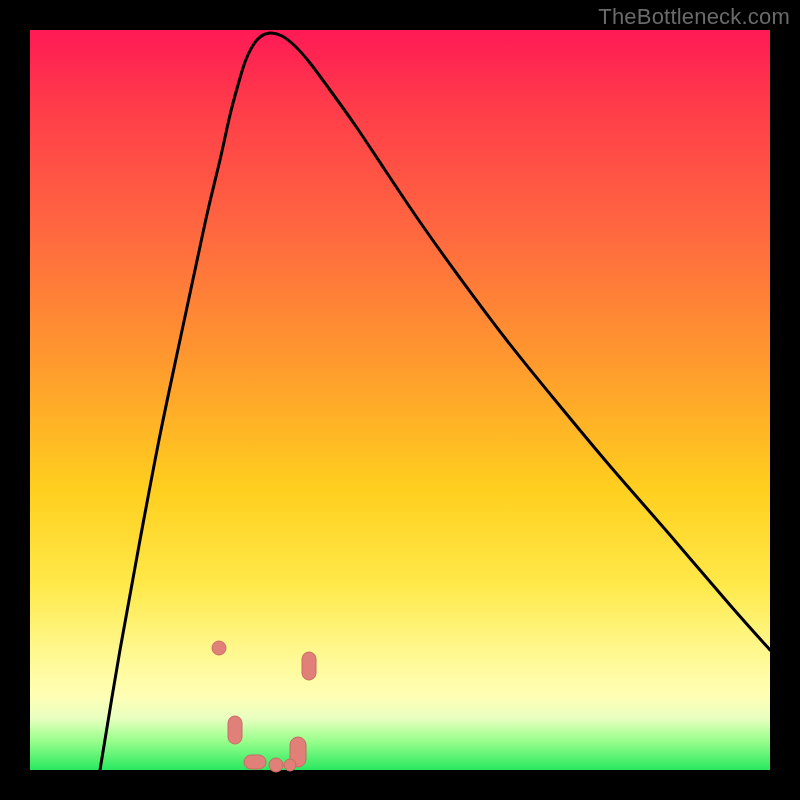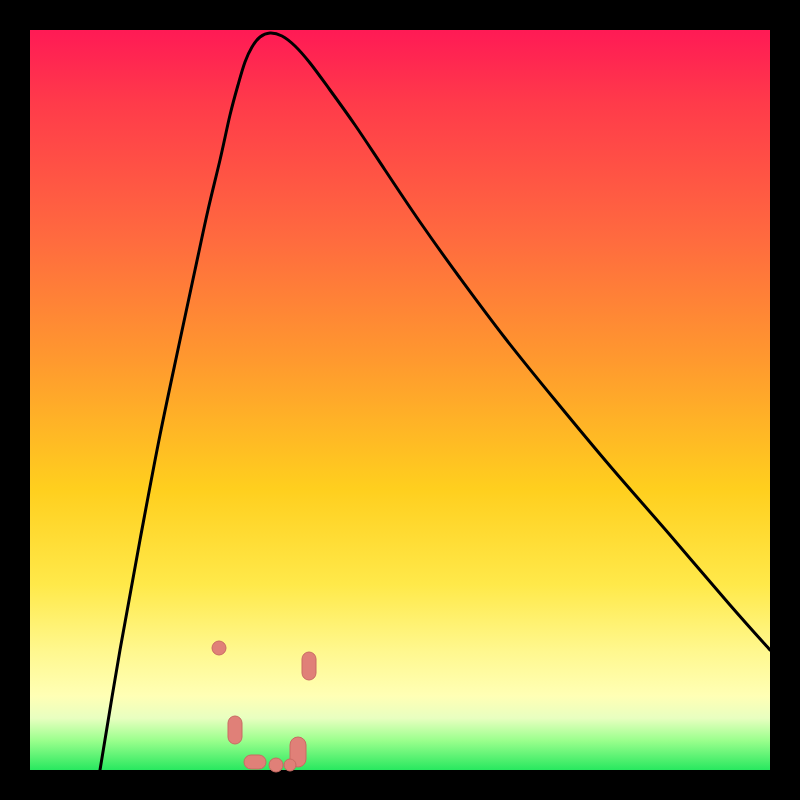--- a/index.html
+++ b/index.html
@@ -72,13 +72,14 @@
           <circle cx="189" cy="618" r="7" fill="#e08078" stroke="#c96a63" stroke-width="1"></circle>
           <rect x="198" y="686" width="14" height="28" rx="7" ry="7" fill="#e08078" stroke="#c96a63" stroke-width="1"></rect>
           <rect x="214" y="725" width="22" height="14" rx="7" ry="7" fill="#e08078" stroke="#c96a63" stroke-width="1"></rect>
           <circle cx="246" cy="735" r="7" fill="#e08078" stroke="#c96a63" stroke-width="1"></circle>
           <rect x="260" y="707" width="16" height="30" rx="8" ry="8" fill="#e08078" stroke="#c96a63" stroke-width="1"></rect>
           <circle cx="260" cy="735" r="6" fill="#e08078" stroke="#c96a63" stroke-width="1"></circle>
           <rect x="272" y="622" width="14" height="28" rx="7" ry="7" fill="#e08078" stroke="#c96a63" stroke-width="1"></rect>
         </g>
     </svg>
   </div>
+  <div class="watermark">TheBottleneck.com</div>
 </div>
 
 </body></html>

